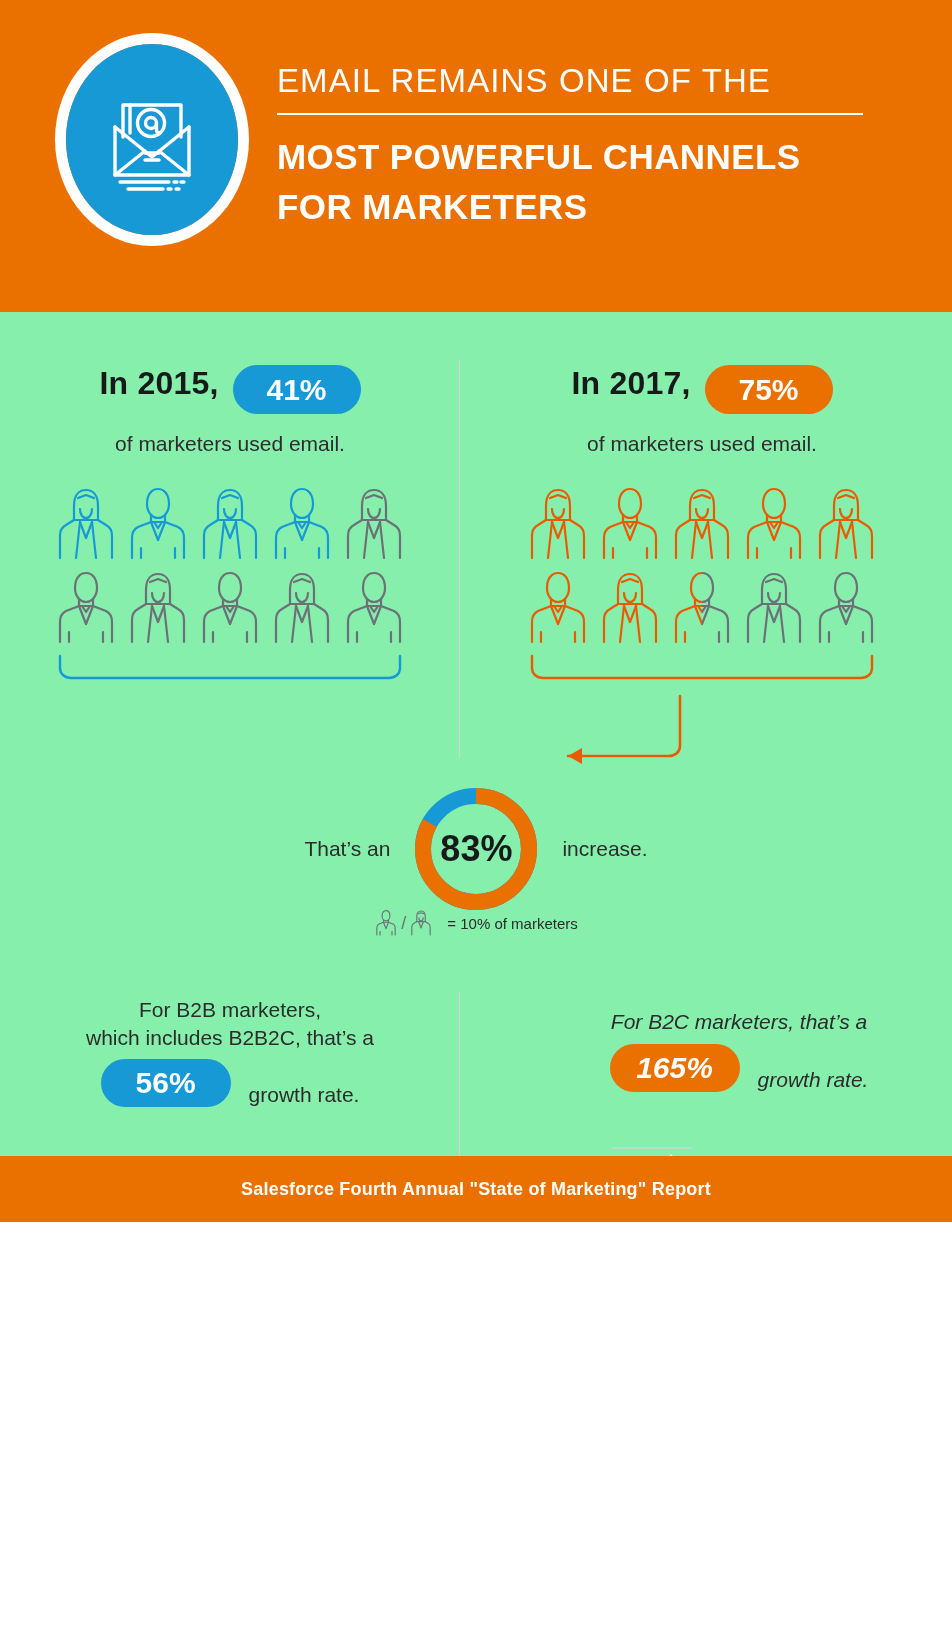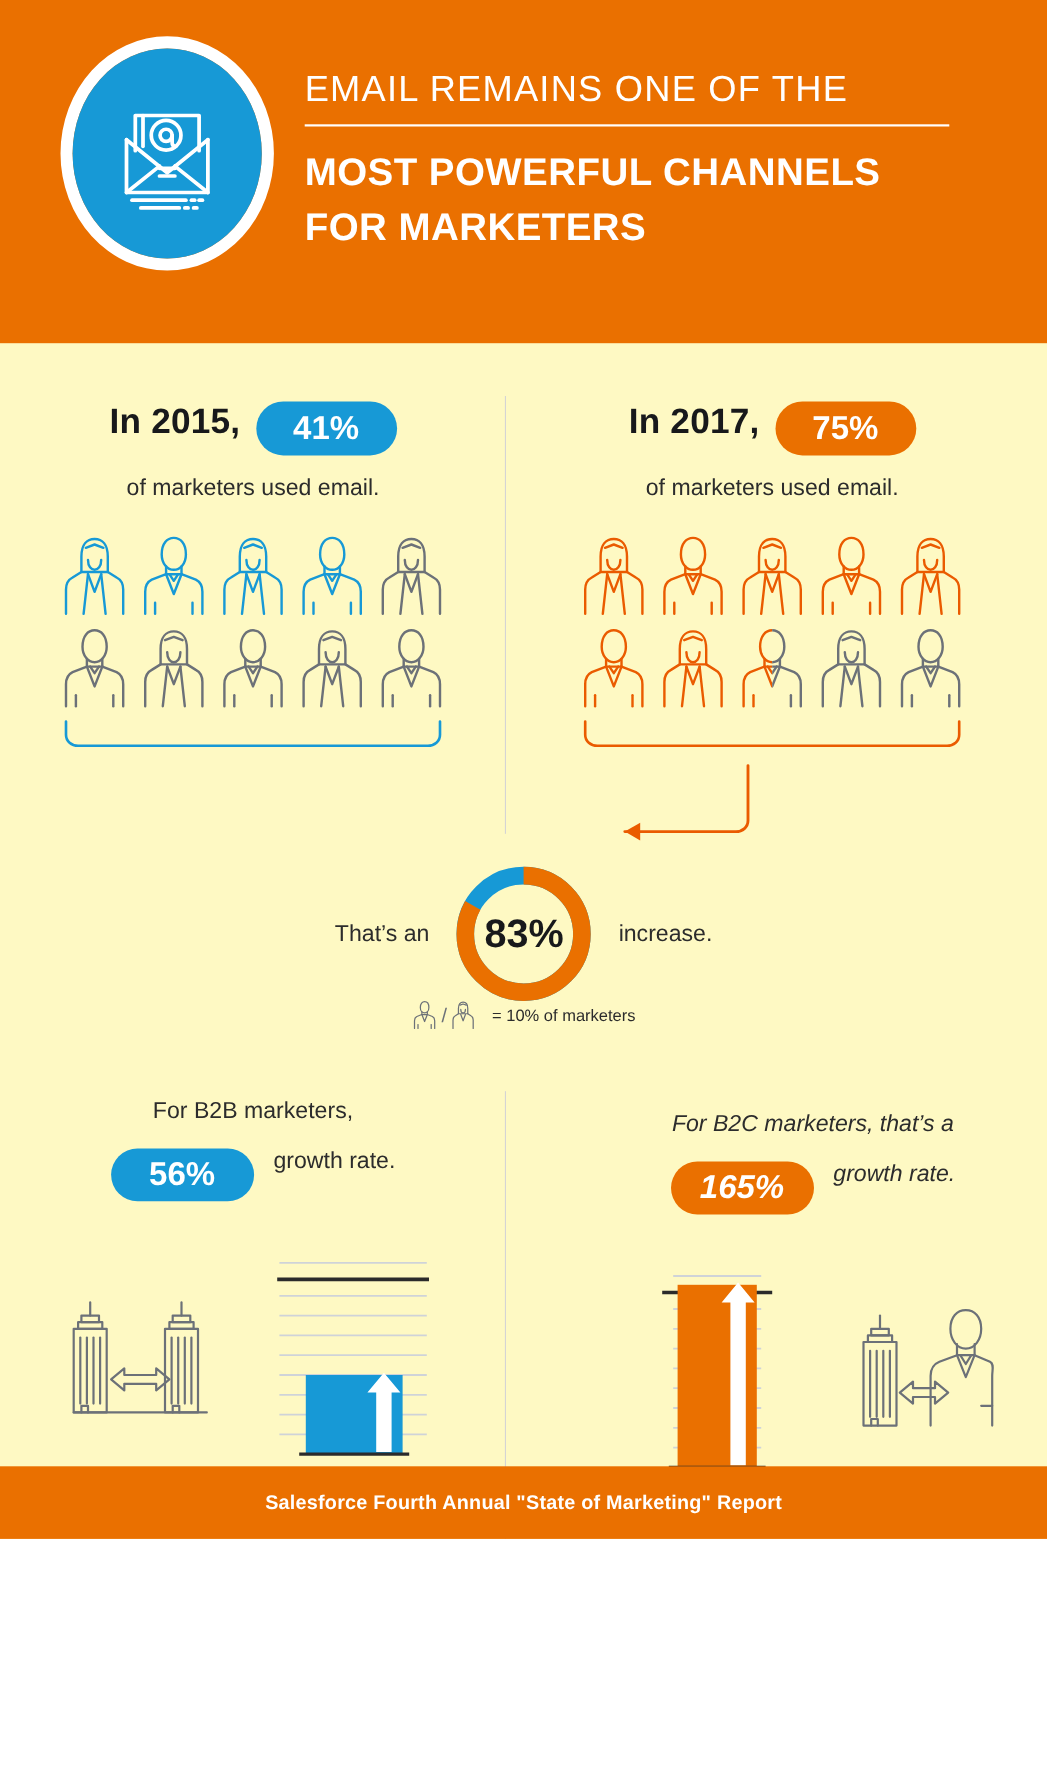--- a/index.html
+++ b/index.html
@@ -4,22 +4,22 @@
 <style>
   * { box-sizing: border-box; margin: 0; padding: 0; }
   html, body {
     width: 952px;
     background: #ffffff;
     font-family: "Liberation Sans", sans-serif;
   }
   #page {
     position: relative;
     width: 952px;
-    height: 1399px;
-    background: #fef9c3;
+    height: 1222px;
+    background: #86efac;
     overflow: hidden;
     padding-left: 45px;
   }
 
   
   #header {
     position: absolute;
     left: 0; top: 0;
     width: 952px; height: 312px;
     background: #ea7000;
@@ -190,23 +190,23 @@
   #col-b2b { left: 5px; top: 996px; }
   #col-b2c { left: 514px; top: 1008px; font-style: italic; }
 
   .seg-caption {
     text-align: center;
     font-size: 21px;
     color: #2c2c2c;
     line-height: 1.32;
   }
   .seg-rate-row {
-    margin-top: 20px;
+    margin-top: 8px;
     display: flex;
-    align-items: flex-start;
+    align-items: flex-end;
     justify-content: center;
     gap: 18px;
   }
   .seg-rate-row .pct-pill { min-width: 130px; height: 48px; font-size: 30px; }
   .seg-rate-label { font-size: 21px; color: #2c2c2c; }
 
   .viz-row {
     margin-top: 42px;
     display: flex;
     align-items: flex-end;
@@ -674,20 +674,21 @@
         </svg>
     </div>
     <span id="legend-text">= 10% of marketers</span>
   </div>
 
   <div id="divider-2"></div>
 
   <div class="seg-col" id="col-b2b">
     <div class="seg-caption">
       <div>For B2B marketers,</div>
+      <div>which includes B2B2C, that’s a</div>
     </div>
     <div class="seg-rate-row">
       <span class="pct-pill pill-blue">56%</span>
       <span class="seg-rate-label">growth rate.</span>
     </div>
 
     <div class="viz-row" id="b2b-viz">
 
       <svg width="125" height="128" viewBox="0 0 125 128">
         <g fill="none" stroke="#6c7178" stroke-width="2" stroke-linejoin="round" stroke-linecap="round">

